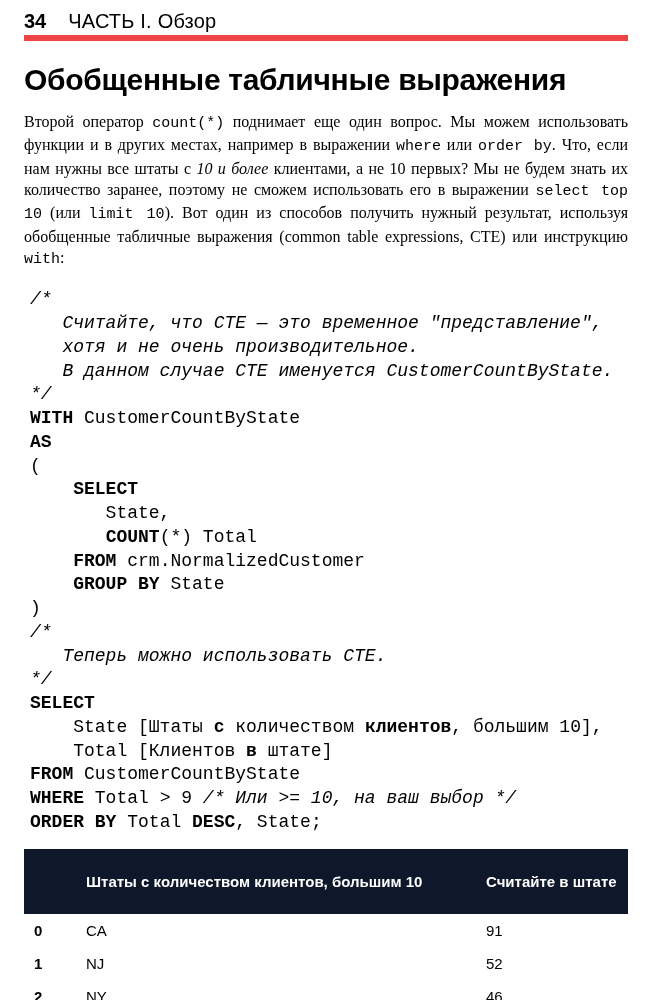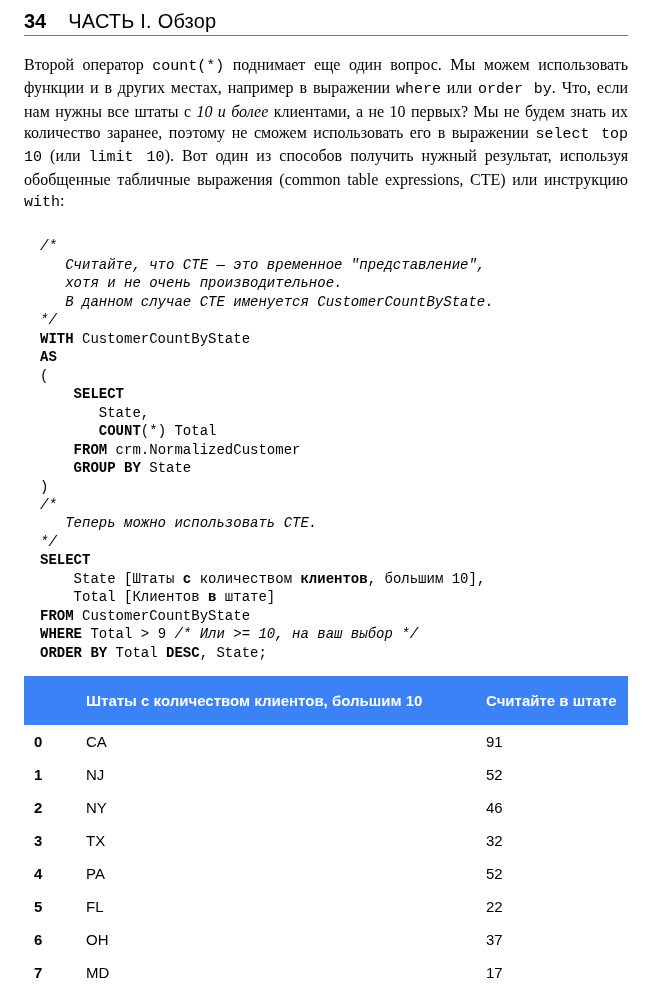--- a/index.html
+++ b/index.html
@@ -9,21 +9,21 @@
     font-family: Georgia, "Times New Roman", serif;
     color: #000;
     width: 652px;
   }
   .page {
     padding: 10px 24px 20px 24px;
   }
   .header-row {
     display: flex;
     align-items: baseline;
-    border-bottom: 1px solid #ef4444;
+    border-bottom: 6px solid #ef4444;
     padding-bottom: 2px;
     margin-bottom: 18px;
   }
   .page-num {
     font-family: "Arial Narrow", Arial, sans-serif;
     font-weight: bold;
     font-size: 20px;
     margin-right: 22px;
   }
   .running-head {
@@ -35,50 +35,50 @@
     font-family: "Arial Narrow", Arial, sans-serif;
     font-weight: 800;
     font-size: 30px;
     margin: 22px 0 14px 0;
     letter-spacing: -0.3px;
   }
   .para {
     font-size: 16px;
     line-height: 1.35;
     text-align: justify;
-    margin: 0 0 24px 0;
+    margin: 0 0 18px 0;
   }
   .para .mono {
     font-family: "Courier New", monospace;
     font-size: 15px;
   }
   .para em {
     font-style: italic;
   }
   pre.code {
     font-family: "Courier New", monospace;
-    font-size: 14px;
+    font-size: 18px;
     line-height: 1.32;
     white-space: pre;
-    margin: 6px 0 14px 16px;
+    margin: 6px 0 14px 6px;
   }
   pre.code i { font-style: italic; }
   pre.code b { font-weight: bold; }
   table.out {
     border-collapse: collapse;
     width: 100%;
     font-family: "Arial Narrow", Arial, sans-serif;
     font-size: 15px;
   }
   table.out thead th {
-    background: #3b82f6;
+    background: #0f172a;
     color: #fff;
     font-weight: bold;
     text-align: left;
-    padding: 16px 10px;
+    padding: 24px 10px;
   }
   table.out thead th:first-child {
     width: 32px;
   }
   table.out thead th:nth-child(2) {
     width: 380px;
   }
   table.out tbody td {
     padding: 8px 10px;
     vertical-align: middle;
@@ -90,20 +90,21 @@
 </head>
 <body>
 
 <div class="page">
 
   <div class="header-row">
     <span class="page-num">34</span>
     <span class="running-head">ЧАСТЬ I. Обзор</span>
   </div>
 
+  <h1 class="section-title">Обобщенные табличные выражения</h1>
 
   <p class="para">
     <span>Второй оператор </span><span class="mono">count(*)</span><span> поднимает еще один вопрос. Мы можем использовать функции и в других местах, например в выражении </span><span class="mono">where</span><span> или </span><span class="mono">order by</span><span>. Что, если нам нужны все штаты с </span><em>10 и более</em><span> клиентами, а не 10 первых? Мы не будем знать их количество заранее, поэтому не сможем использовать его в выражении </span><span class="mono">select top 10</span><span> (или </span><span class="mono">limit 10</span><span>). Вот один из способов получить нужный результат, используя обобщенные табличные выражения (common table expressions, CTE) или инструкцию </span><span class="mono">with</span><span>:</span>
   </p>
 
   <pre class="code"><i>/*</i>
 <i>   Считайте, что CTE — это временное "представление",</i>
 <i>   хотя и не очень производительное.</i>
 <i>   В данном случае CTE именуется CustomerCountByState.</i>
 <i>*/</i>

